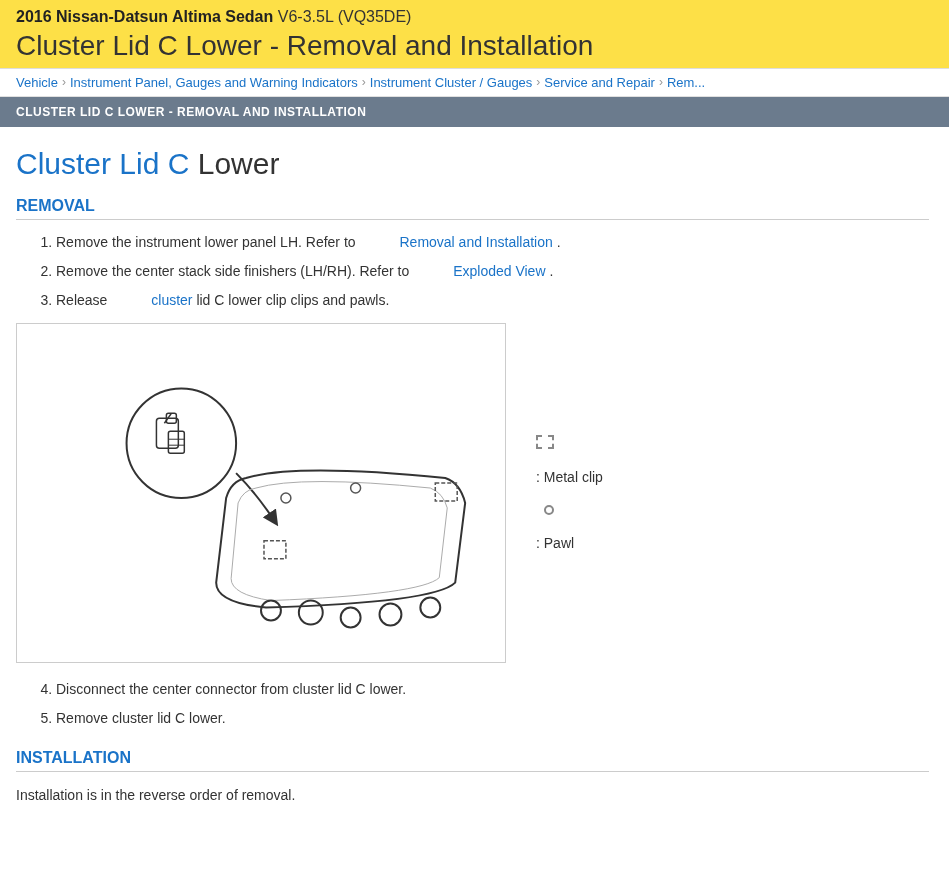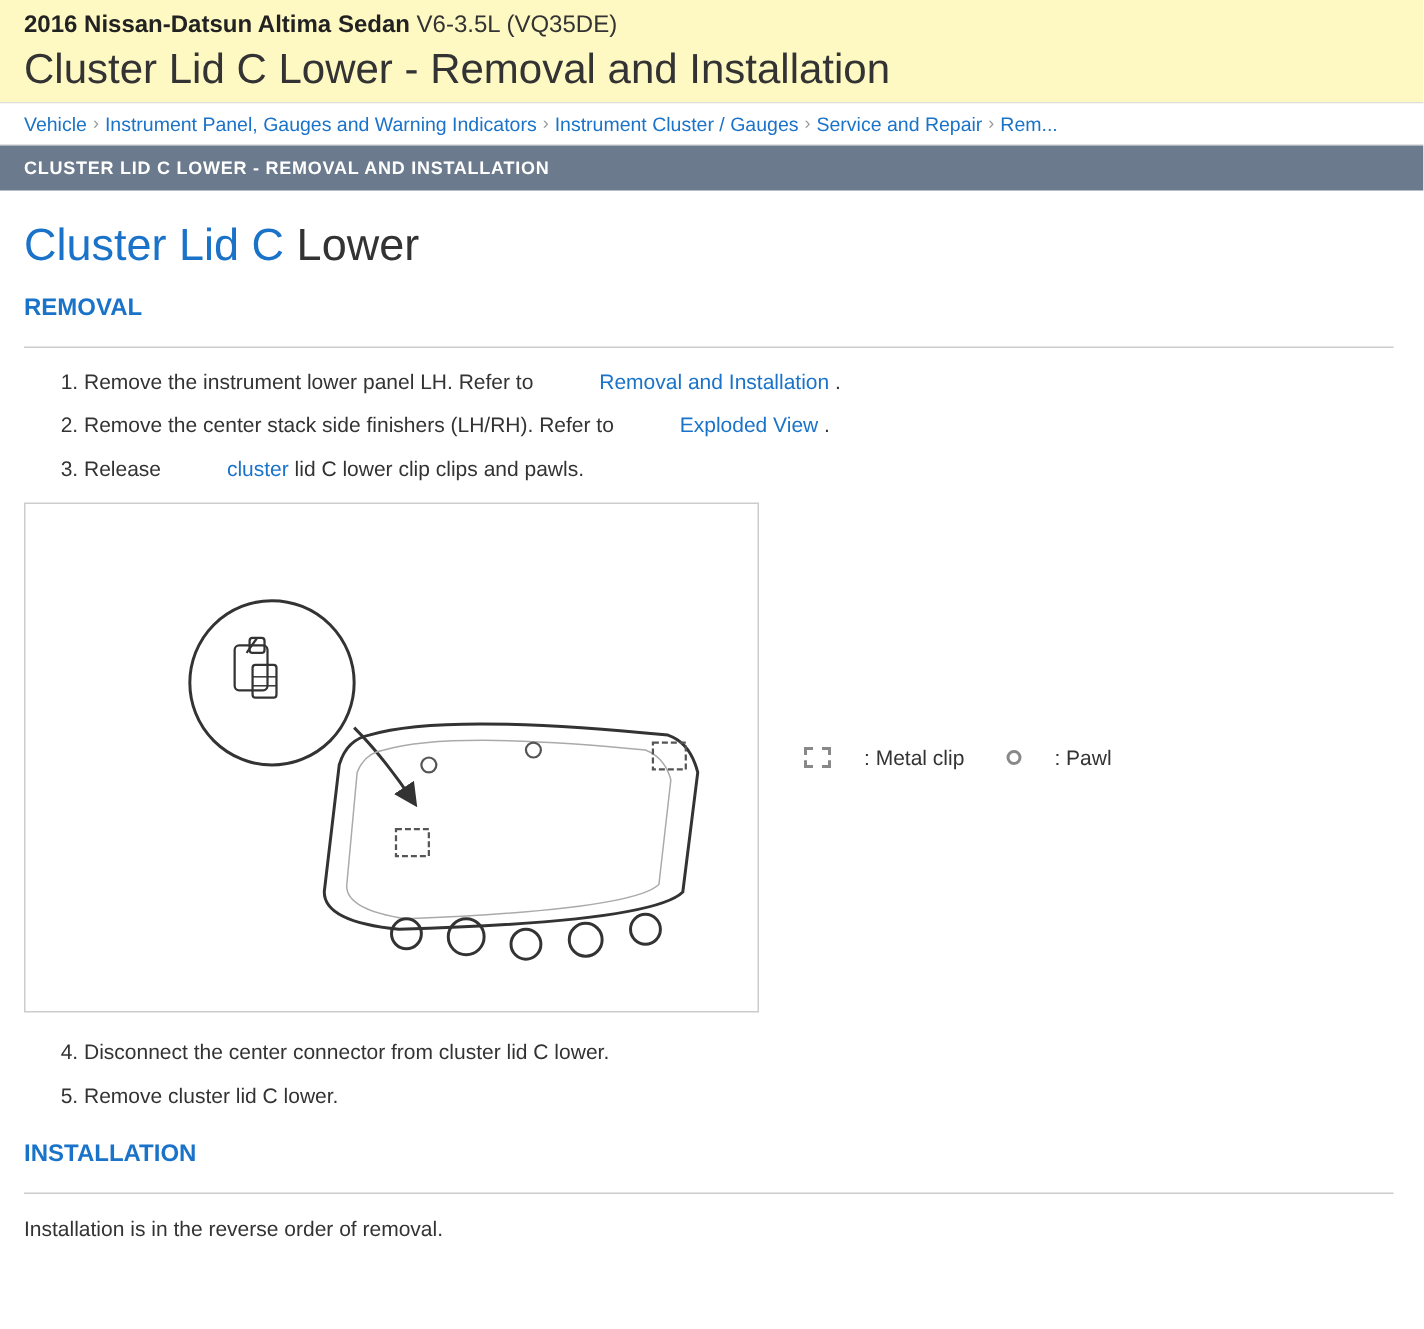--- a/index.html
+++ b/index.html
@@ -5,21 +5,21 @@
     * { box-sizing: border-box; margin: 0; padding: 0; }
     body {
       font-family: Arial, sans-serif;
       font-size: 14px;
       color: #333;
       background: #fff;
       width: 949px;
     }
 
     .top-bar {
-      background: #fef9c3;
+      background: #fde047;
       border-bottom: 1px solid #ddd;
       padding: 8px 16px 6px 16px;
     }
 
     .vehicle-title {
       font-size: 16px;
       font-weight: bold;
       color: #222;
       margin-bottom: 4px;
     }
@@ -83,21 +83,21 @@
 
     .doc-title .highlight {
       color: #1a73c8;
     }
 
     .section-heading {
       font-size: 16px;
       font-weight: bold;
       color: #1a73c8;
       border-bottom: 1px solid #ccc;
-      padding-bottom: 16px;
+      padding-bottom: 4px;
       margin-bottom: 12px;
       text-transform: uppercase;
     }
 
     .steps-list {
       list-style: decimal;
       margin-left: 40px;
       margin-bottom: 12px;
     }
 
@@ -129,23 +129,23 @@
       background: #fff;
       position: relative;
       flex-shrink: 0;
     }
 
     .figure-legend {
       margin-left: 30px;
       font-size: 14px;
       color: #333;
       display: flex;
-      align-items: center;
       gap: 20px;
       white-space: nowrap;
+      flex-direction: column;
     }
 
     .legend-dashed-box {
       display: inline-block;
       width: 18px;
       height: 14px;
       border: 2px dashed #888;
       vertical-align: middle;
       margin-right: 2px;
     }

